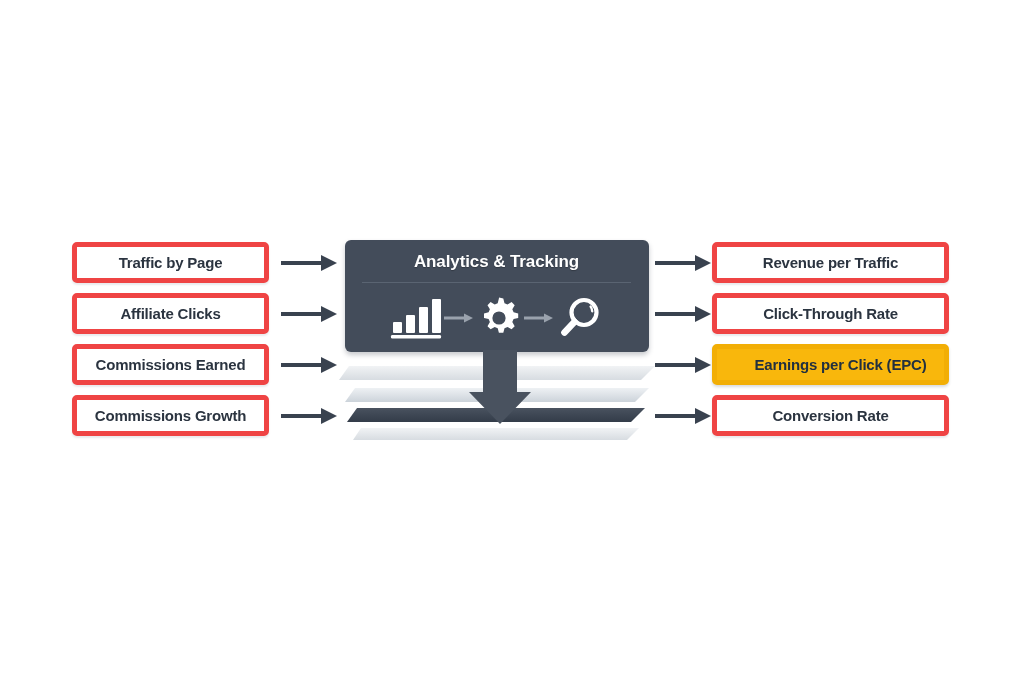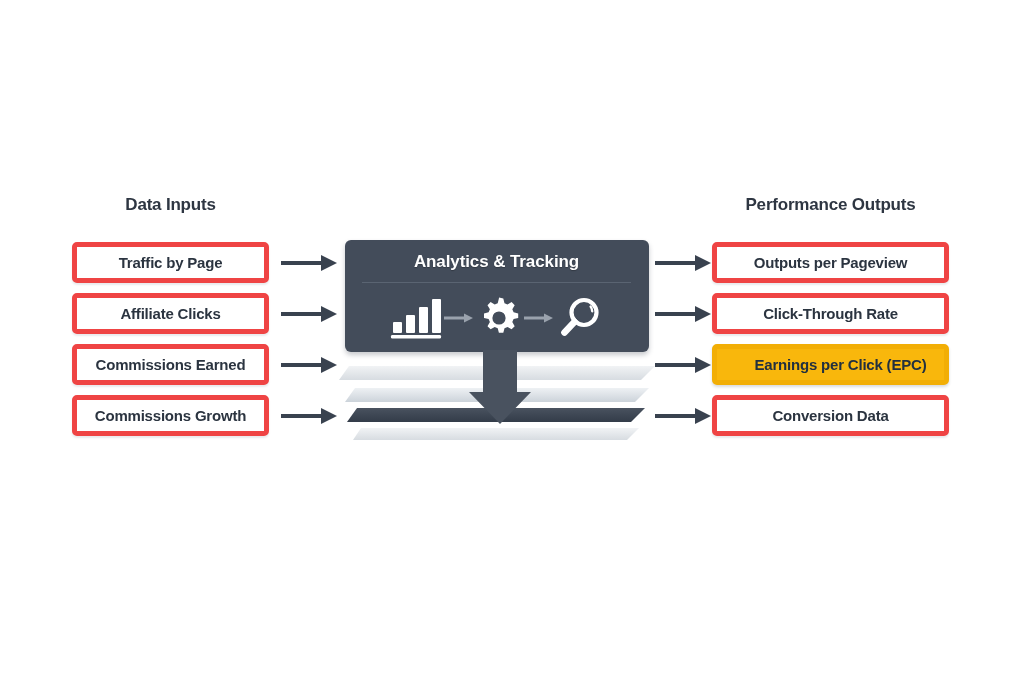--- a/index.html
+++ b/index.html
@@ -145,23 +145,21 @@
     top: 350px;
     width: 330px;
     height: 98px;
   }
 </style>
 </head>
 <body>
 
 <div class="canvas">
 
-  <div class="col-heading" id="heading-inputs">Data Inputs</div>
-
-  <div class="col-heading" id="heading-outputs">Performance Outputs</div>
+
 
   <div class="node left row1">
     <span>Traffic by Page</span>
   </div>
   <div class="node left row2">
     <span>Affiliate Clicks</span>
   </div>
   <div class="node left row3">
     <span>Commissions Earned</span>
   </div>
@@ -300,25 +298,25 @@
       <path d="M0 9 H40 V3 L56 11 L40 19 V13 H0 Z" fill="#39424f"></path>
     </svg>
   </div>
   <div class="conn right-side a4">
     <svg width="58" height="22" viewBox="0 0 58 22">
       <path d="M0 9 H40 V3 L56 11 L40 19 V13 H0 Z" fill="#39424f"></path>
     </svg>
   </div>
 
   <div class="node right row1">
-    <span>Outputs per Pageview</span>
+    <span>Revenue per Traffic</span>
   </div>
   <div class="node right row2">
     <span>Click-Through Rate</span>
   </div>
   <div class="node right row3 highlight">
     <span>Earnings per Click (EPC)</span>
   </div>
   <div class="node right row4">
-    <span>Conversion Data</span>
+    <span>Conversion Rate</span>
   </div>
 
 </div>
 
 </body></html>

